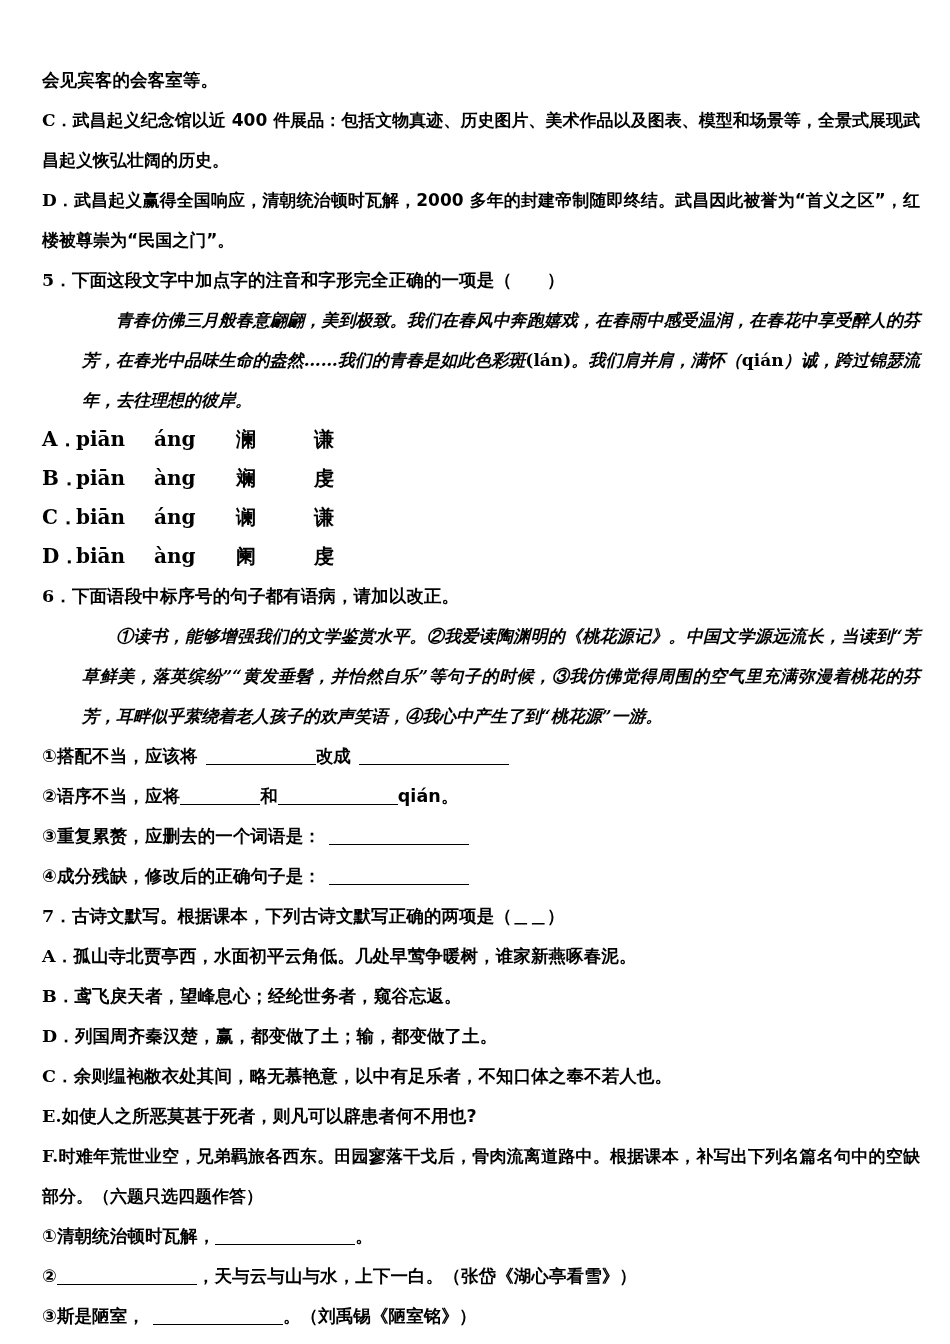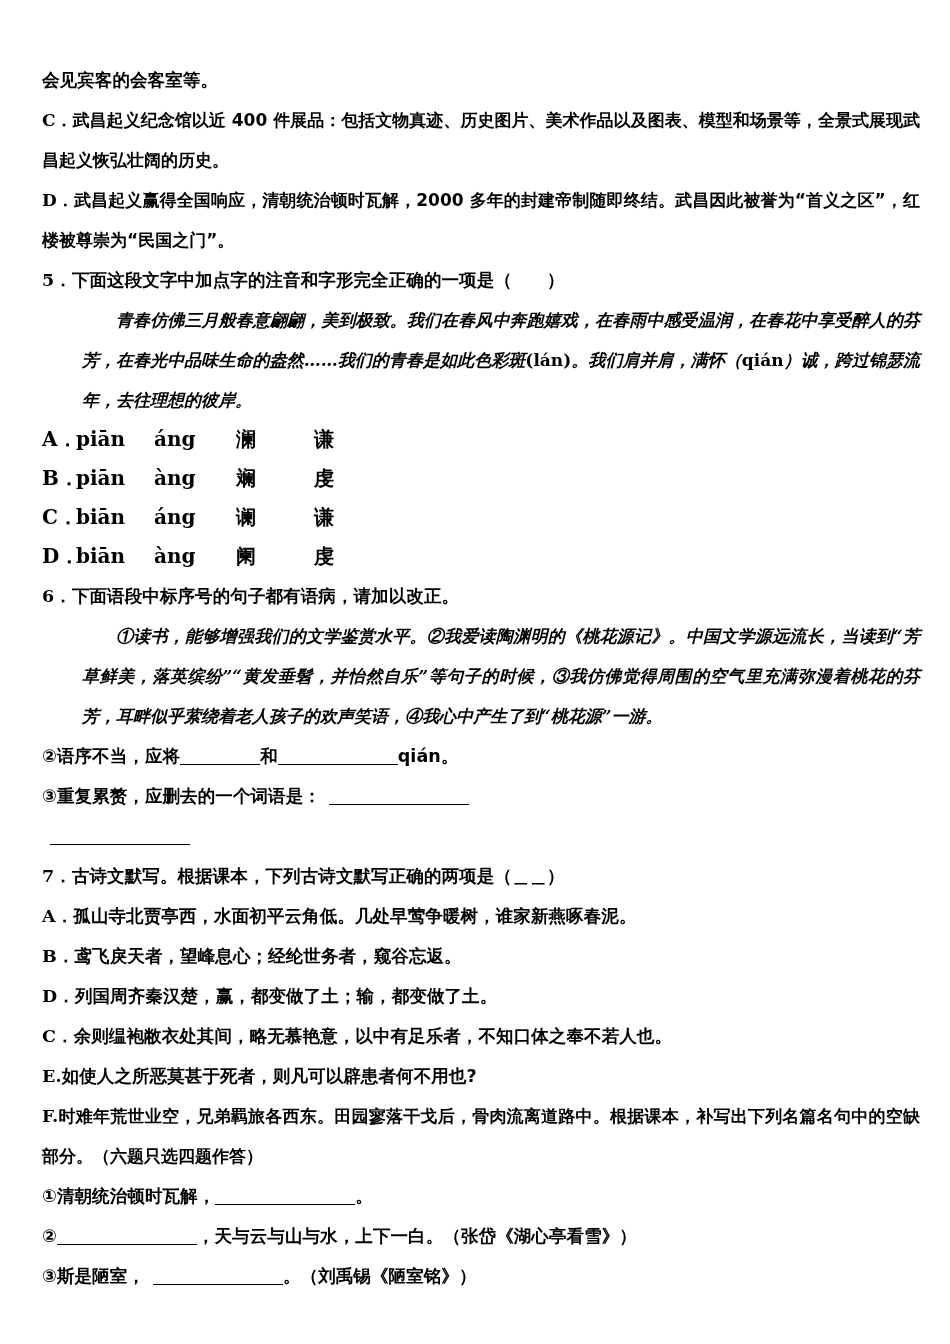--- a/index.html
+++ b/index.html
@@ -155,31 +155,34 @@
   <div class="choice-row">
     <span class="c-lab">D．</span><span class="c-py">biān</span><span class="c-py2">àng</span><span class="c-ch">阑</span><span class="c-ch2">虔</span>
   </div>
 
   <div class="line hei">
     <span class="qnum serifbold">6．</span><span>下面语段中标序号的句子都有语病，请加以改正。</span>
   </div>
 
   <div class="para kai indent2">①读书，能够增强我们的文学鉴赏水平。②我爱读陶渊明的《桃花源记》。中国文学源远流长，当读到“芳草鲜美，落英缤纷”“黄发垂髫，并怡然自乐”等句子的时候，③我仿佛觉得周围的空气里充满弥漫着桃花的芬芳，耳畔似乎萦绕着老人孩子的欢声笑语，④我心中产生了到“桃花源”一游。</div>
 
+  <div class="line hei">
+    <span>①搭配不当，应该将</span><span class="sp"></span><span class="blank b110"></span><span>改成</span><span class="sp"></span><span class="blank b150"></span>
+  </div>
 
   <div class="line hei">
     <span>②语序不当，应将</span><span class="blank b80"></span><span>和</span><span class="blank b120"></span><span>qián。</span>
   </div>
 
   <div class="line hei">
     <span>③重复累赘，应删去的一个词语是：</span><span class="sp"></span><span class="blank b140"></span>
   </div>
 
   <div class="line hei">
-    <span class="sp"></span><span class="blank b140"></span>
+    <span>④成分残缺，修改后的正确句子是：</span><span class="sp"></span><span class="blank b140"></span>
   </div>
 
   <div class="line hei">
     <span class="qnum serifbold">7．</span><span>古诗文默写。根据课本，下列古诗文默写正确的两项是（＿＿）</span>
   </div>
 
   <div class="line hei">
     <span class="optlabel">A．</span><span>孤山寺北贾亭西，水面初平云角低。几处早莺争暖树，谁家新燕啄春泥。</span>
   </div>
   <div class="line hei">

